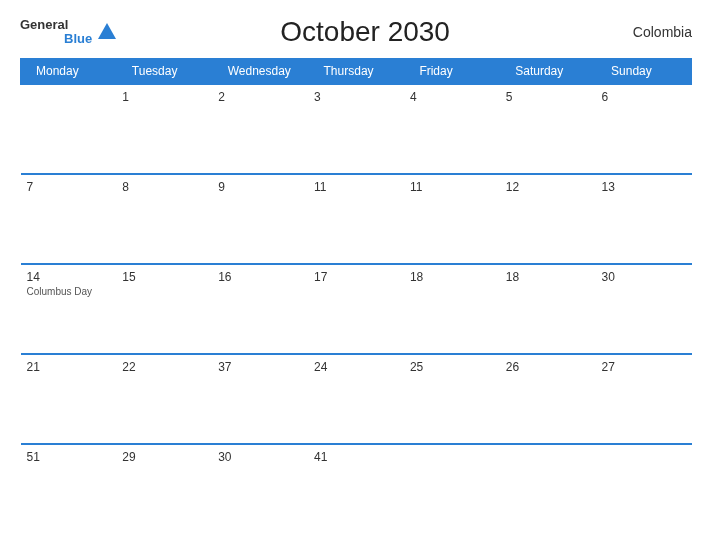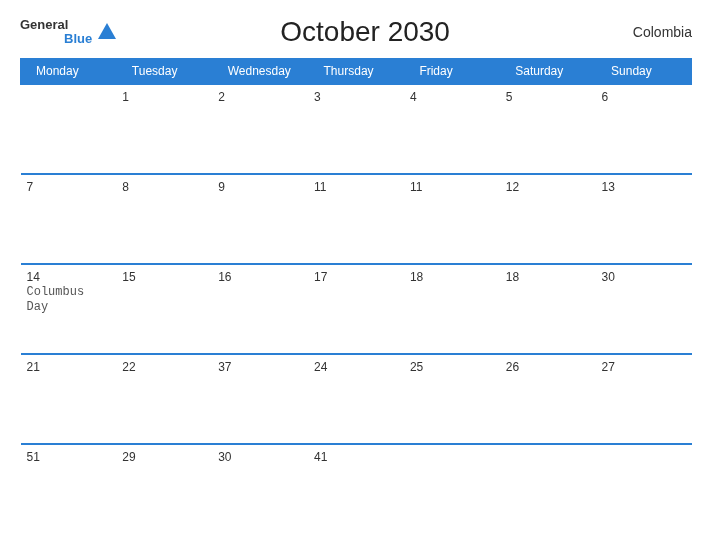--- a/index.html
+++ b/index.html
@@ -98,24 +98,23 @@
       background: #fff;
     }
 
     .day-number {
       display: block;
       font-size: 12px;
       color: #333;
     }
 
     .holiday-label {
-      font-size: 12px;
+      font-size: 10px;
       color: #555;
       margin-top: 2px;
-      font-family: Liberation Mono, monospace;
     }
 
     .empty-cell {
       background: #f9f9f9;
     }
   </style>
 </head>
 <body>
 
 <div class="header">

